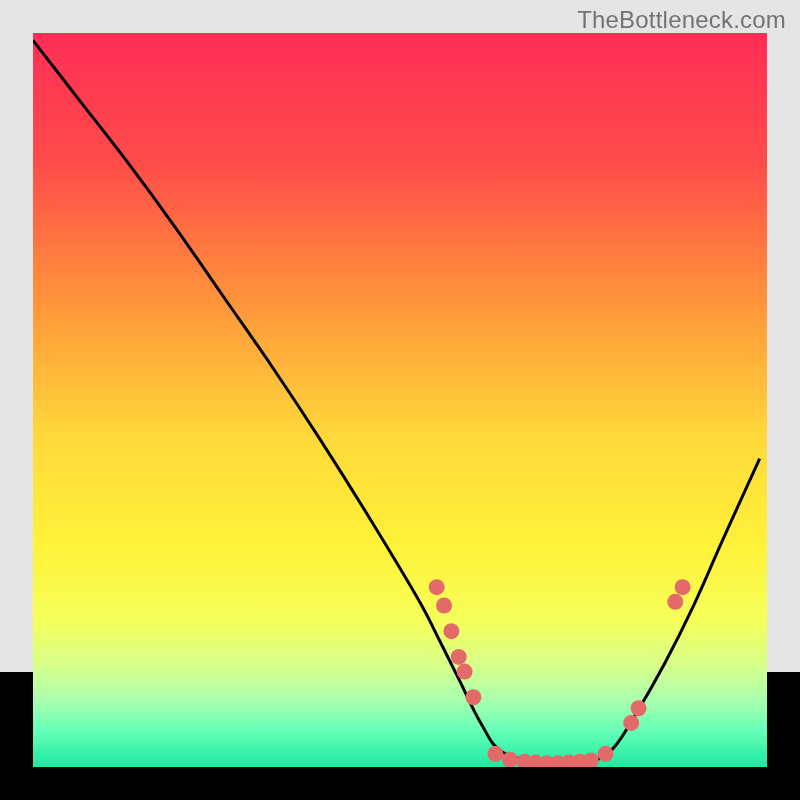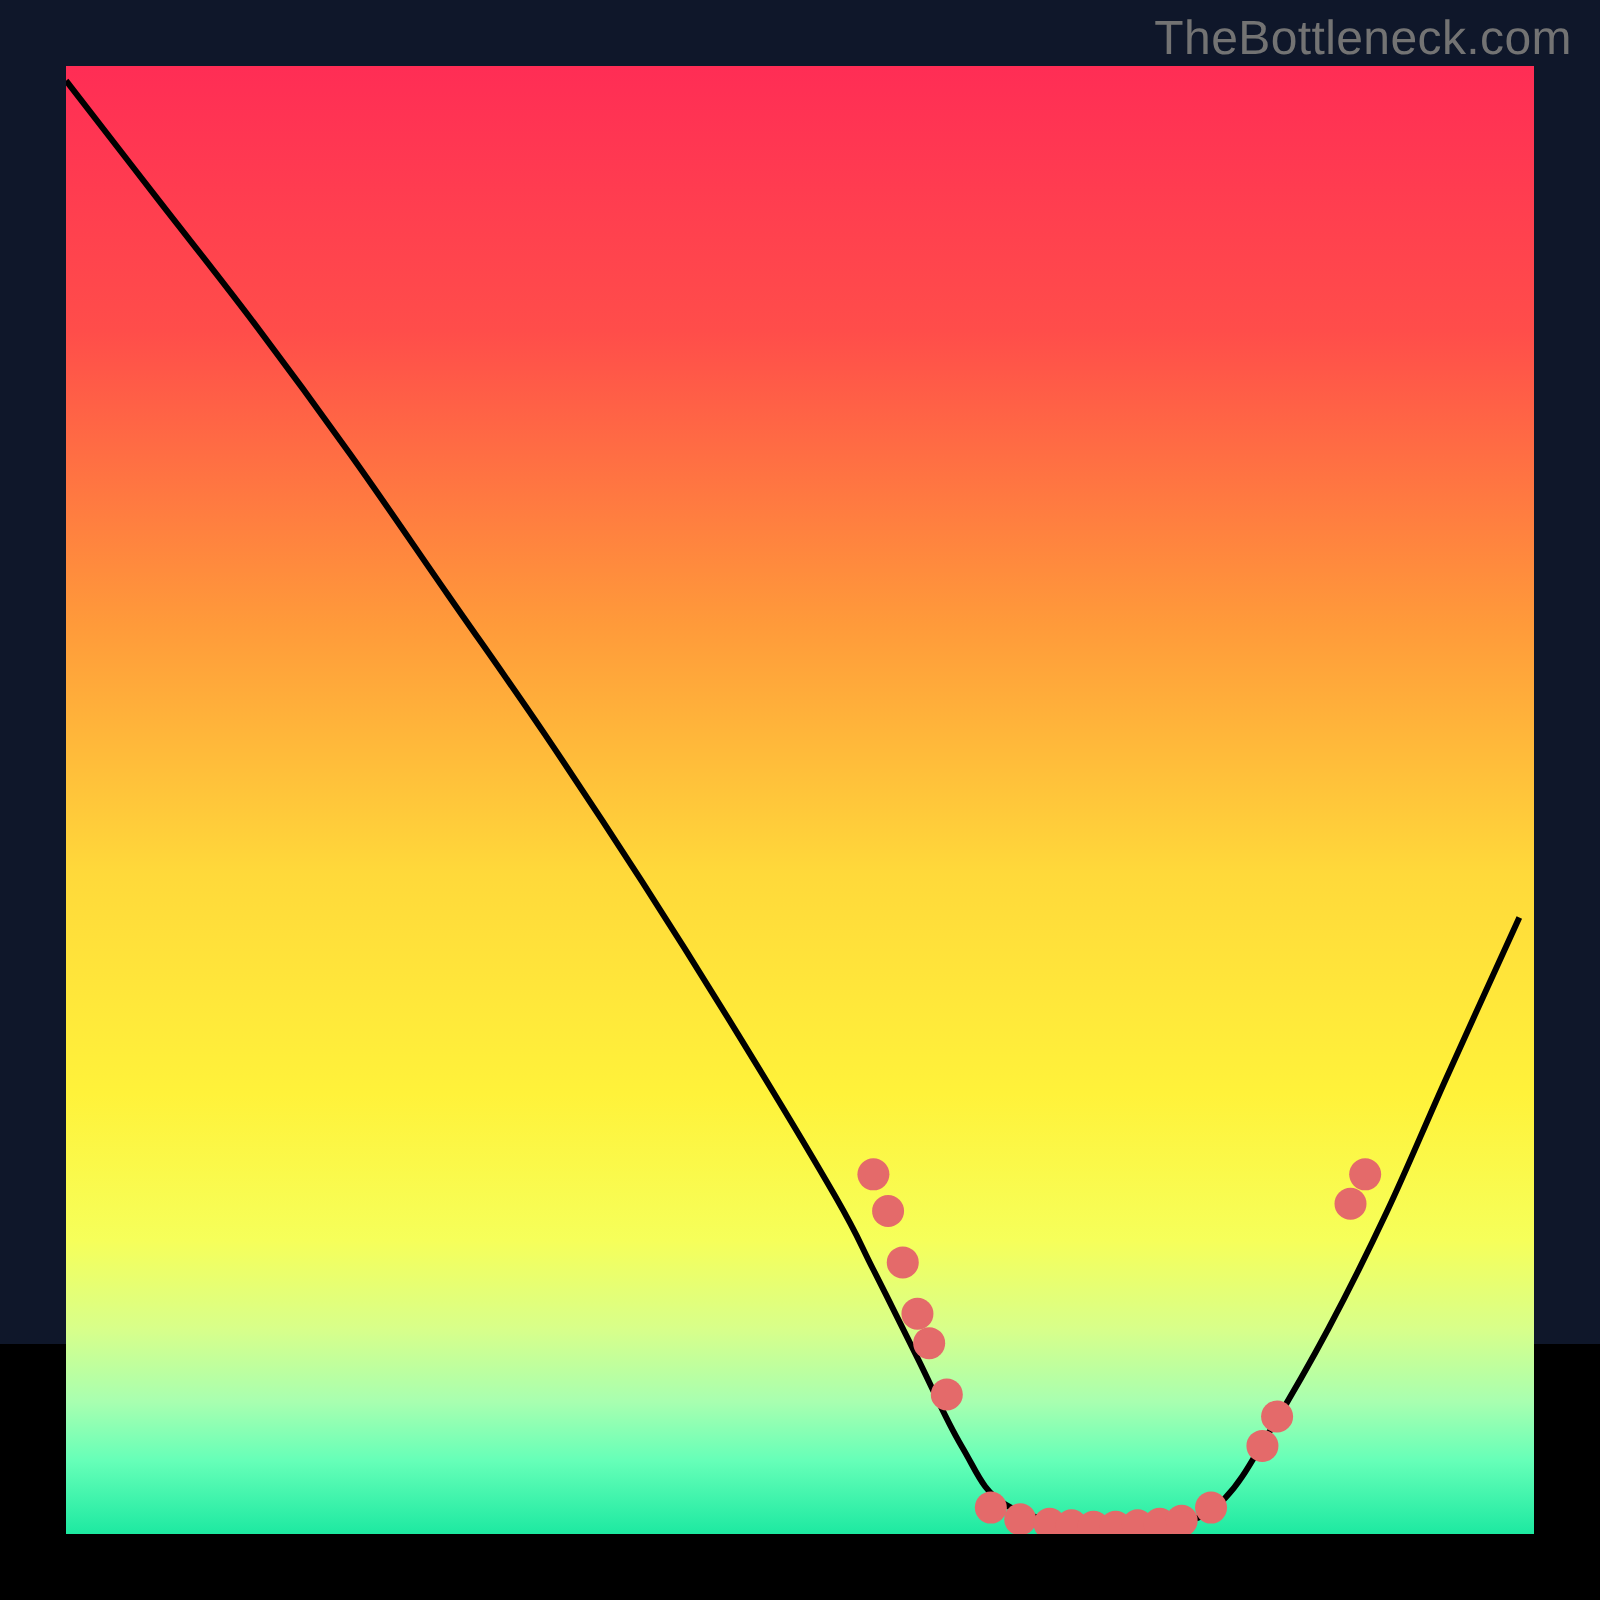--- a/index.html
+++ b/index.html
@@ -10,21 +10,21 @@
     background: #000;
     overflow: hidden;
     font-family: Arial, Helvetica, sans-serif;
   }
   .frame {
     position: absolute;
     left: 0;
     top: 0;
     width: 800px;
     height: 672px;
-    background: #0f172a;
+    background: #e5e5e5;
   }
   .watermark {
     position: absolute;
     top: 6px;
     right: 14px;
     color: #737373;
     font-size: 24px;
     font-weight: 500;
     letter-spacing: 0.2px;
     user-select: none;

